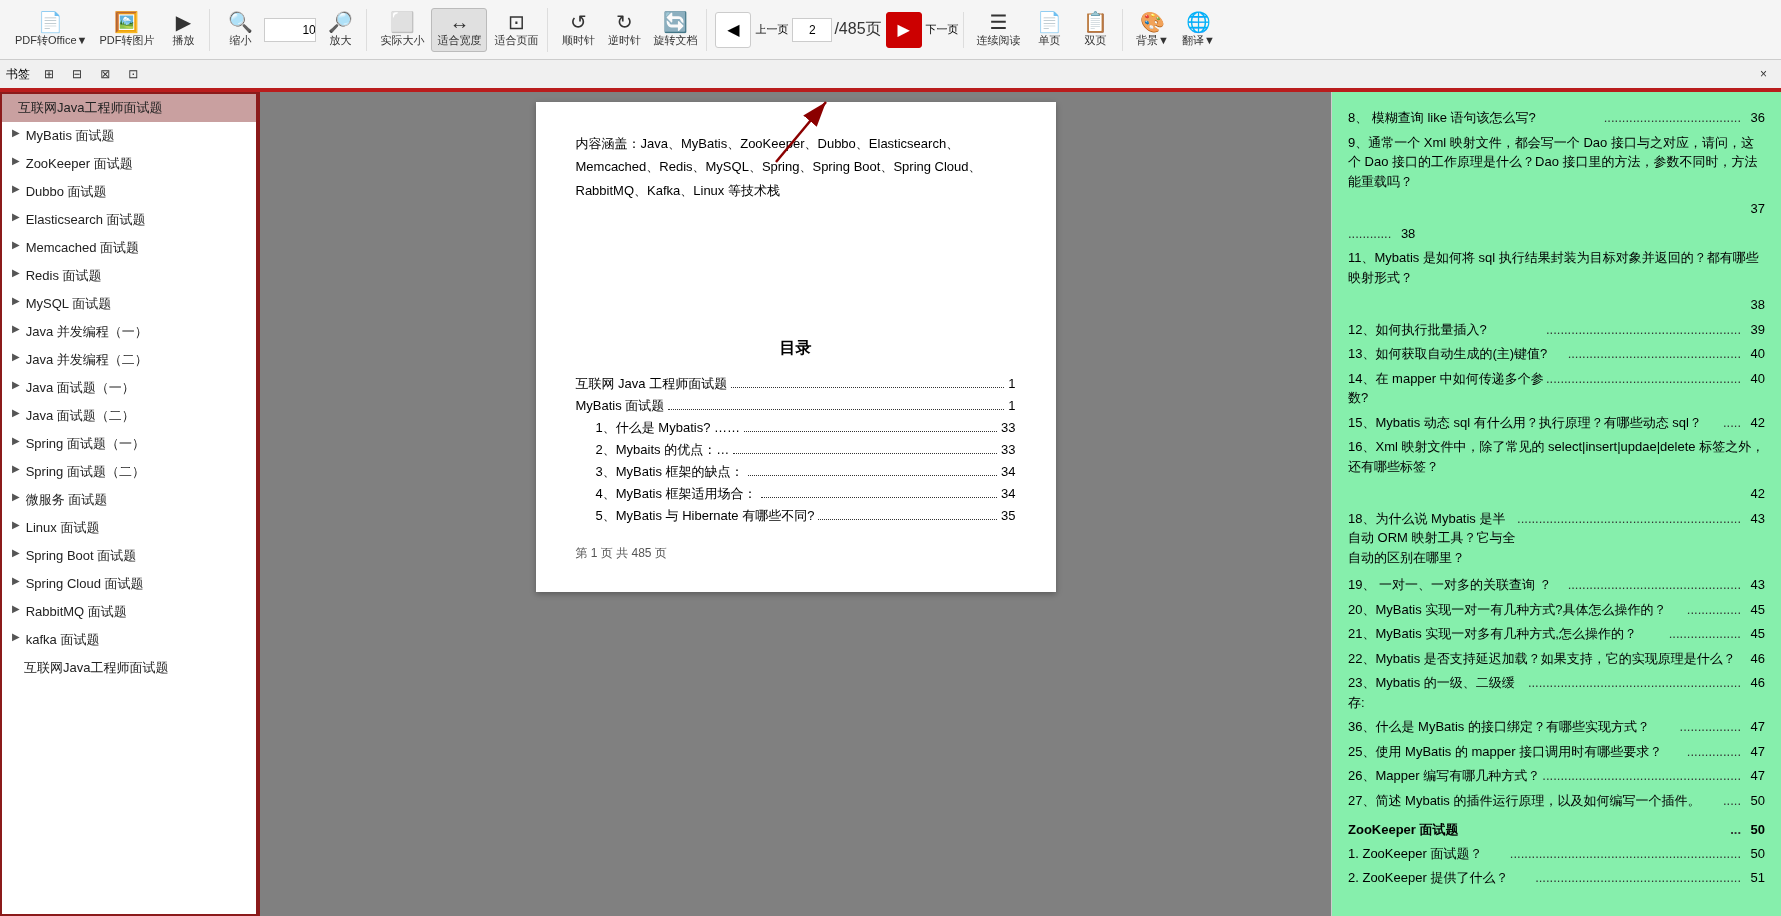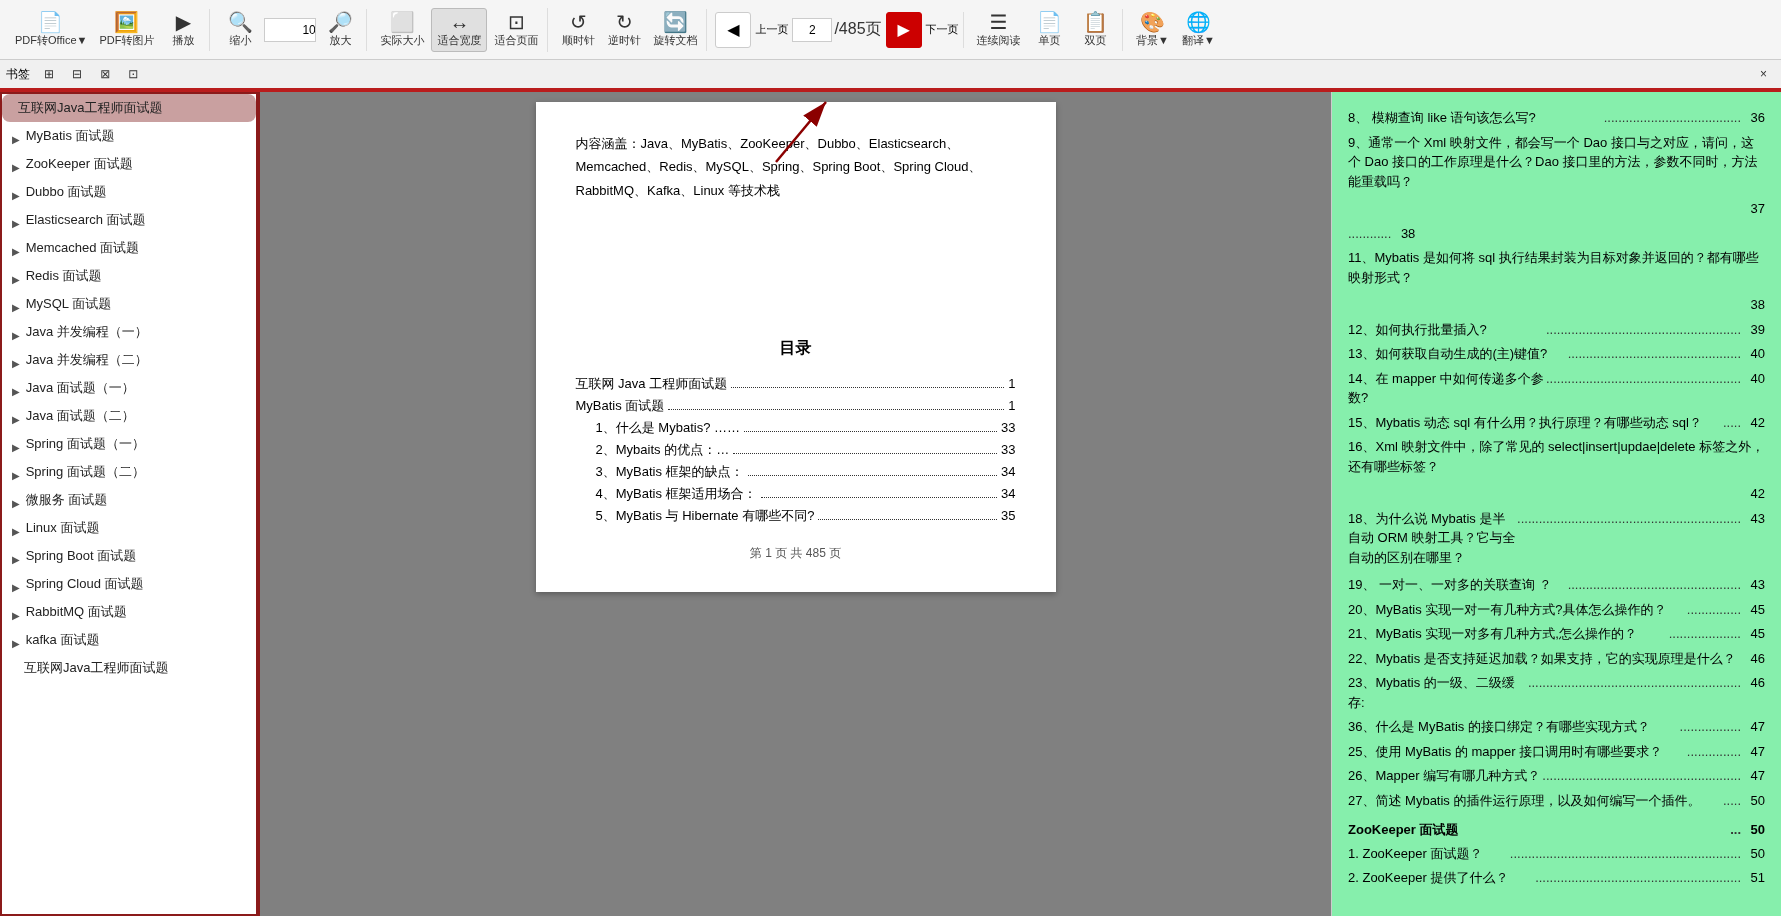--- a/index.html
+++ b/index.html
@@ -25,21 +25,21 @@
     
     .main-layout { display: flex; height: calc(916px - 60px - 32px); }
 
     
     .toolbar2 { display: flex; align-items: center; background: #f0f0f0; border-bottom: 4px solid #b91c1c; height: 32px; padding: 0 6px; gap: 2px; }
     .tb2-btn { display: flex; align-items: center; gap: 3px; padding: 2px 8px; cursor: pointer; border-radius: 3px; font-size: 12px; color: #333; }
 
     
     .sidebar { width: 260px; min-width: 260px; background: white; border-right: 2px solid #8b1a1a; display: flex; flex-direction: column; overflow: hidden; }
     .sidebar-items { flex: 1; overflow-y: auto; border: 2px solid #8b1a1a; }
-    .sidebar-item { display: flex; align-items: flex-end; padding: 5px 10px; cursor: pointer; font-size: 13px; color: #222; border-bottom: none; border-radius: 8px; }
+    .sidebar-item { display: flex; align-items: flex-start; padding: 5px 10px; cursor: pointer; font-size: 13px; color: #222; border-bottom: none; }
     .sidebar-item.active { background: #c9a0a0; }
     .sidebar-item .arrow { font-size: 10px; margin-right: 6px; color: #555; }
     .sidebar-item.no-arrow { padding-left: 22px; }
 
     
     .pdf-area { flex: 1; background: #808080; overflow-y: auto; display: flex; flex-direction: column; align-items: center; padding: 10px; gap: 10px; }
     .pdf-page { background: white; width: 520px; padding: 30px 40px; box-shadow: 0 2px 6px rgba(0,0,0,0.3); position: relative; }
 
     
     .toc-title { text-align: center; font-size: 16px; font-weight: bold; margin-bottom: 16px; }
@@ -313,21 +313,21 @@
         <span class="toc-entry-title">4、MyBatis 框架适用场合：</span>
         <span class="toc-dots"></span>
         <span class="toc-page">34</span>
       </div>
       <div class="toc-entry toc-sub">
         <span class="toc-entry-title">5、MyBatis 与 Hibernate 有哪些不同?</span>
         <span class="toc-dots"></span>
         <span class="toc-page">35</span>
       </div>
 
-      <div style="text-align:center; font-size:12px; color:#555; margin-top:20px;">第 1 页 共 485 页</div>
+      <div style="text-align:left; font-size:12px; color:#555; margin-top:20px;">第 1 页 共 485 页</div>
     </div>
 
   </div>
 
   <div class="right-toc">
     <div class="right-toc-entry">
       <span class="right-toc-title">8、 模糊查询 like 语句该怎么写?</span>
       <span class="right-toc-dots">......................................</span>
       <span class="right-toc-page">36</span>
     </div>

